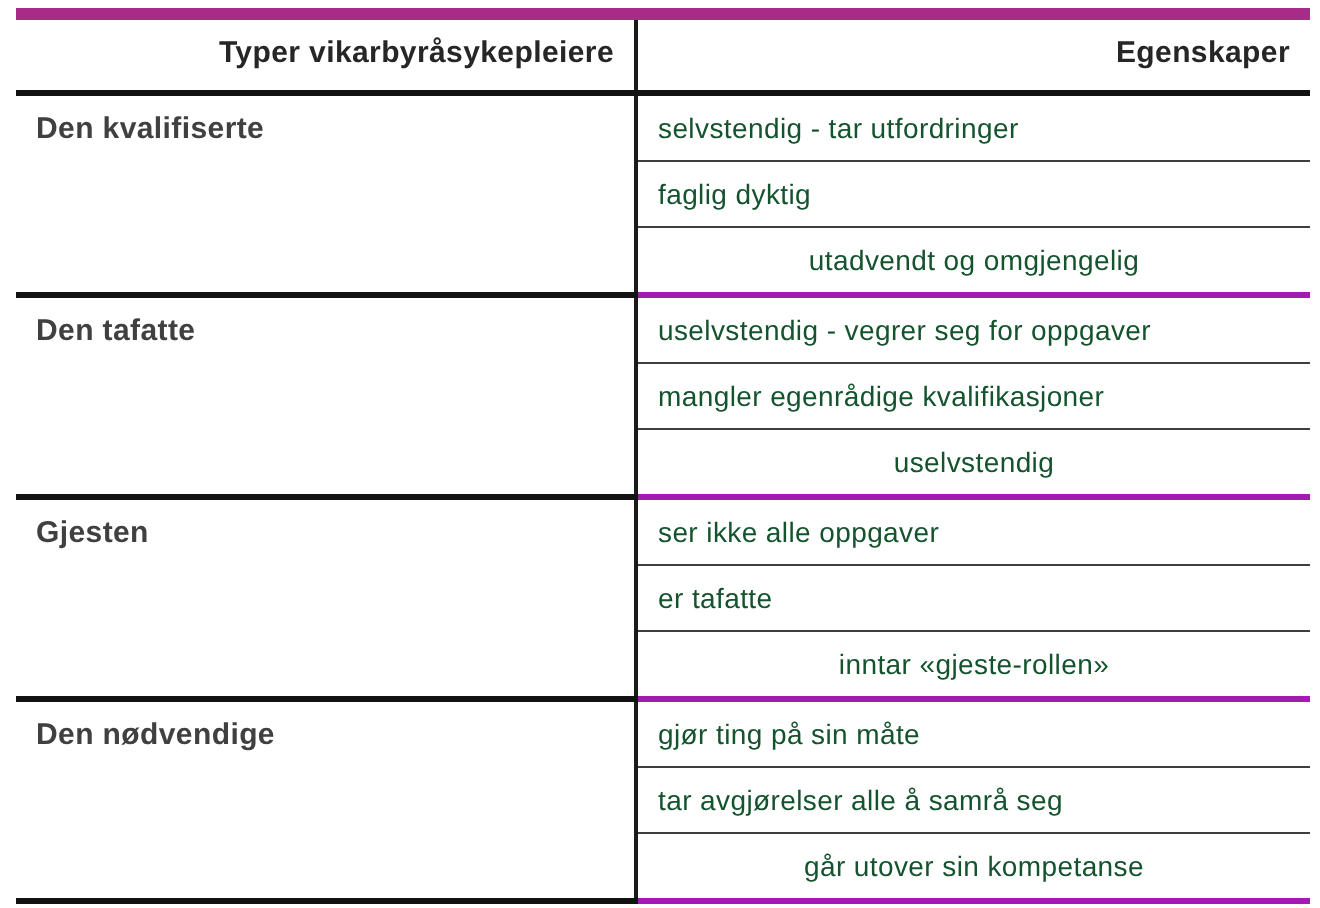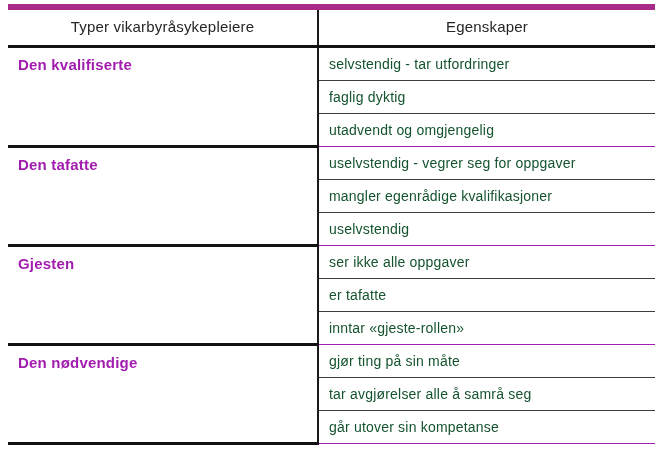--- a/index.html
+++ b/index.html
@@ -19,52 +19,53 @@
   table.types-table {
     width: 647px;
     border-collapse: collapse;
     table-layout: fixed;
     border-top: 6px solid #a82b87; 
   }
   table.types-table col.c-type  { width: 310px; }
   table.types-table col.c-trait { width: 337px; }
 
   th {
-    text-align: center;
+    text-align: right;
     font-size: 15px;
-    font-weight: normal;
+    font-weight: bold;
     color: #262626;
     letter-spacing: 0.2px;
     padding: 8px 10px 9px 10px;
     border-bottom: 3px solid #121212;
     line-height: 18px;
   }
   th.col-type { border-right: 2px solid #1a1a1a; }
 
   td.type-cell {
     vertical-align: top;
     font-size: 15px;
     font-weight: bold;
-    color: #a21caf;
+    color: #404040;
     letter-spacing: 0.2px;
     padding: 8px 10px 7px 10px;
     border-right: 2px solid #1a1a1a;
     border-bottom: 3px solid #121212;
     line-height: 18px;
   }
   td.trait-cell {
     font-size: 14px;
     color: #14532d;
     letter-spacing: 0.2px;
     padding: 7px 10px 7px 10px;
     border-bottom: 1px solid #3d3d3d;
     line-height: 18px;
   }
   tr.group-end td.trait-cell {
-    border-bottom: 1px solid #a21caf;
+    border-bottom: 3px solid #a21caf;
+    text-align: center;
   }
 </style>
 </head>
 <body>
 
 <div class="page">
   <table class="types-table">
     <colgroup>
       <col class="c-type">
       <col class="c-trait">

